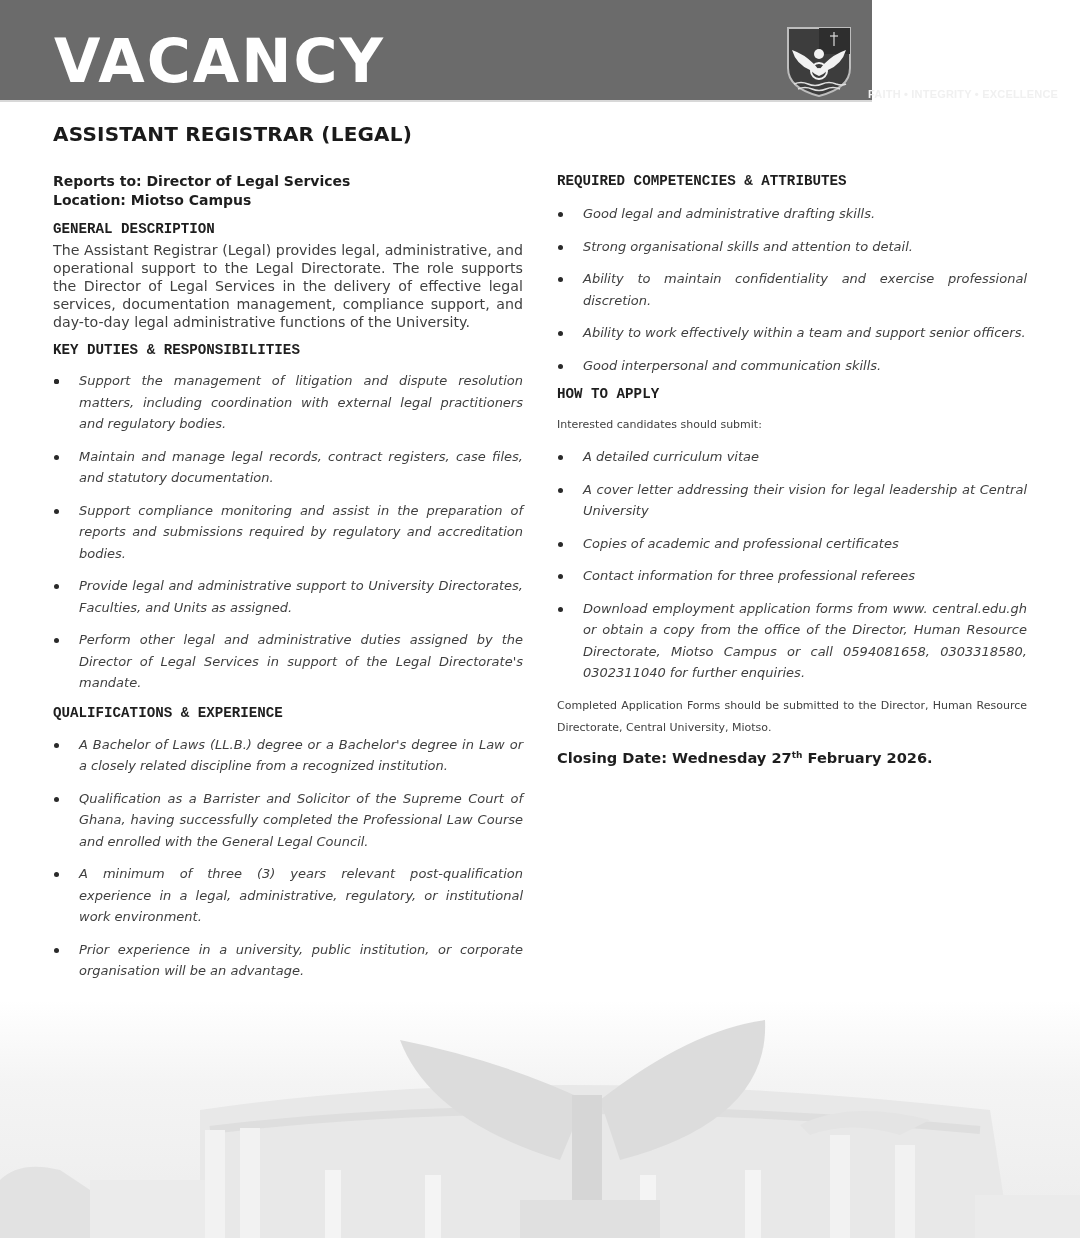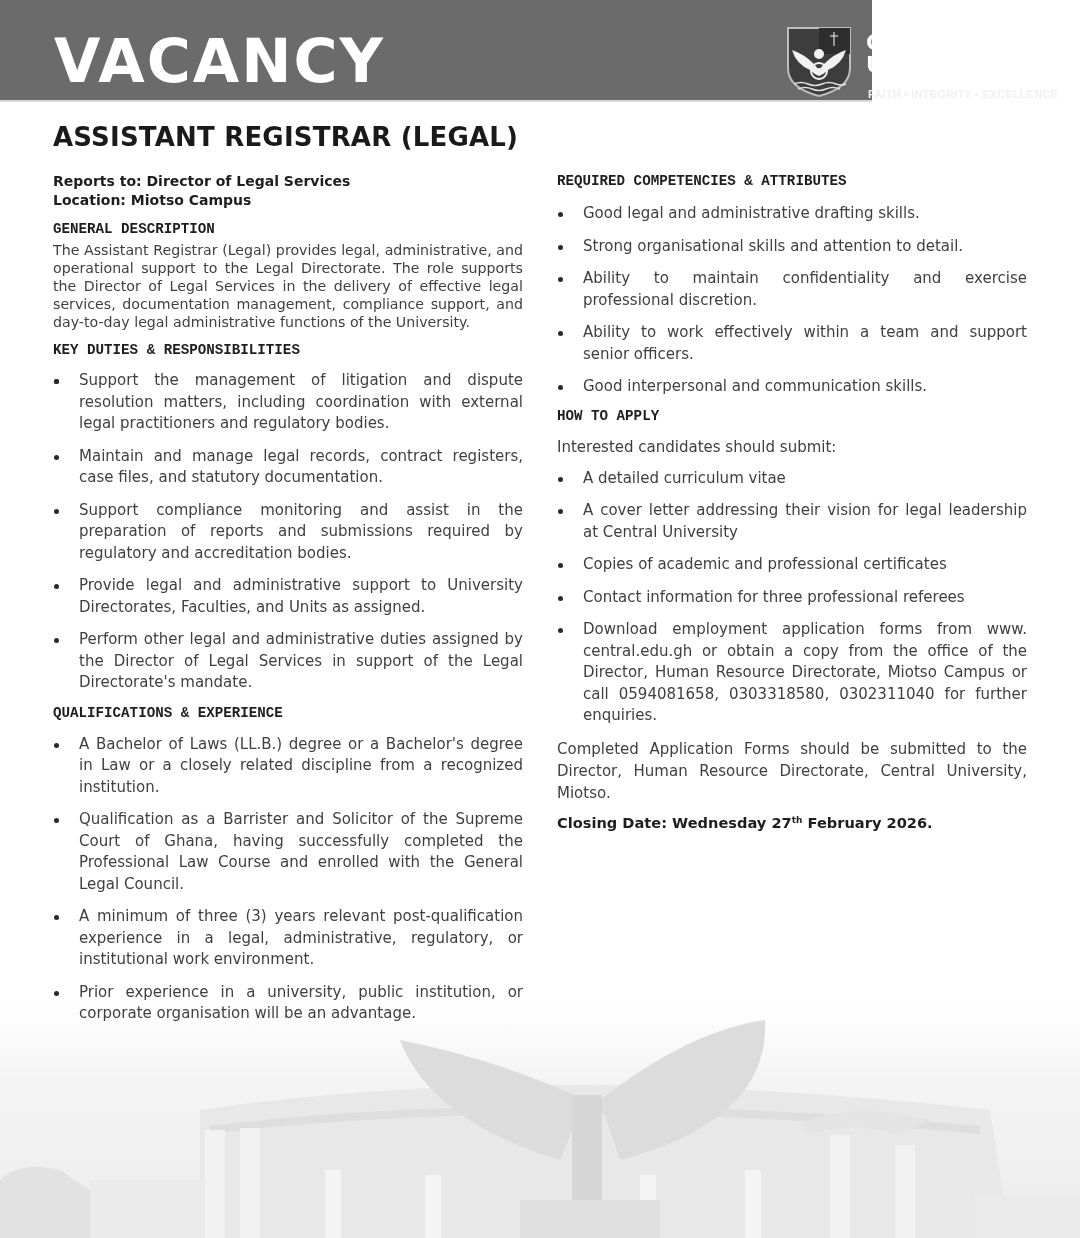--- a/index.html
+++ b/index.html
@@ -24,37 +24,37 @@
   }
   .logo .tagline {
     position: absolute; left: 84px; top: 64px; color: #f0f0f0;
     font-family: "Liberation Sans", sans-serif; font-weight: bold; font-size: 11px; letter-spacing: 0.2px;
   }
 
   .bg-photo { position: absolute; left: 0; top: 1000px; width: 1080px; height: 238px; }
 
   .job-title {
     position: absolute; left: 53px; top: 122px;
-    font-family: "DejaVu Sans", sans-serif; font-weight: bold; font-size: 26px; color: #1a1a1a;
+    font-family: "DejaVu Sans", sans-serif; font-weight: bold; font-size: 20px; color: #1a1a1a;
     letter-spacing: 0.2px;
   }
 
   .col { position: absolute; width: 470px; }
   .col-left { left: 53px; top: 172px; }
   .col-right { left: 557px; top: 172px; }
 
   .meta { font-weight: bold; font-size: 14px; line-height: 19px; color: #1e1e1e; }
   .h2 { font-weight: bold; font-size: 14.2px; color: #1e1e1e; line-height: 18px; font-family: Liberation Mono, monospace; }
   .para { font-size: 14.2px; line-height: 18px; color: #3f3f3f; text-align: justify; }
-  .para-loose { font-size: 15px; line-height: 22px; color: #3f3f3f; text-align: justify; }
+  .para-loose { font-size: 11px; line-height: 22px; color: #3f3f3f; text-align: justify; }
 
   ul.bullets { list-style: none; }
   ul.bullets li {
-    position: relative; padding-left: 26px; font-size: 15px; line-height: 21.5px;
-    color: #3f3f3f; text-align: justify; margin-bottom: 11px;
+    position: relative; padding-left: 26px; font-size: 13px; line-height: 21.5px;
+    color: #3f3f3f; text-align: justify; margin-bottom: 11px; font-style: italic;
   }
   ul.bullets li .dot {
     position: absolute; left: 1px; top: 9px; width: 5px; height: 5px; border-radius: 50%; background: #2a2a2a;
   }
 
   .closing { font-weight: bold; font-size: 14.6px; color: #1e1e1e; }
   .closing sup { font-size: 9px; vertical-align: 5px; text-align: center; }
 </style>
 </head>
 <body>
@@ -67,24 +67,20 @@
       <path d="M35 4 L66 4 L66 30 L35 30 Z" fill="#2e2e2e"></path>
       <line x1="50" y1="8" x2="50" y2="22" stroke="#dcdcdc" stroke-width="1.2"></line>
       <line x1="46" y1="12" x2="54" y2="12" stroke="#dcdcdc" stroke-width="1.2"></line>
       <path d="M8 26 Q20 30 30 40 L35 46 L40 40 Q50 30 62 26 Q58 40 44 46 Q40 50 35 52 Q30 50 26 46 Q12 40 8 26 Z" fill="#f2f2f2"></path>
       <circle cx="35" cy="30" r="5" fill="#f2f2f2"></circle>
       <circle cx="35" cy="47" r="8" fill="none" stroke="#f2f2f2" stroke-width="2"></circle>
       <circle cx="35" cy="47" r="3" fill="#f2f2f2"></circle>
       <path d="M10 60 Q17 57 24 60 Q31 63 38 60 Q45 57 52 60 Q58 62 62 60" fill="none" stroke="#e0e0e0" stroke-width="1.5"></path>
       <path d="M14 65 Q21 62 28 65 Q35 68 42 65 Q49 62 56 65" fill="none" stroke="#e0e0e0" stroke-width="1.5"></path>
     </svg>
-    <div class="name">
-      <div>CENTRAL</div>
-      <div>UNIVERSITY</div>
-    </div>
     <div class="tagline">FAITH • INTEGRITY • EXCELLENCE</div>
   </div>
 </div>
 
 <svg class="bg-photo" viewBox="0 0 1080 238" preserveAspectRatio="none">
   <defs>
     <linearGradient id="fade" x1="0" y1="0" x2="0" y2="1">
       <stop offset="0" stop-color="#ffffff" stop-opacity="1"></stop>
       <stop offset="0.35" stop-color="#f4f4f4" stop-opacity="1"></stop>
       <stop offset="1" stop-color="#ececec" stop-opacity="1"></stop>

